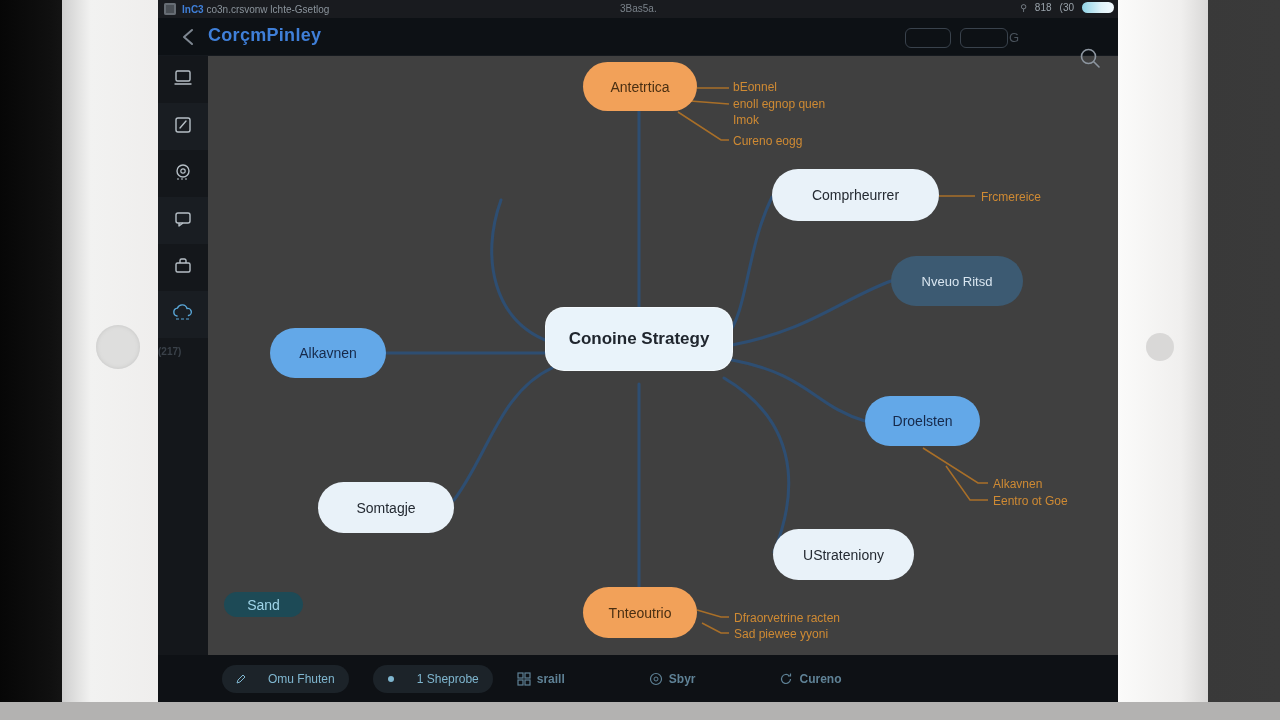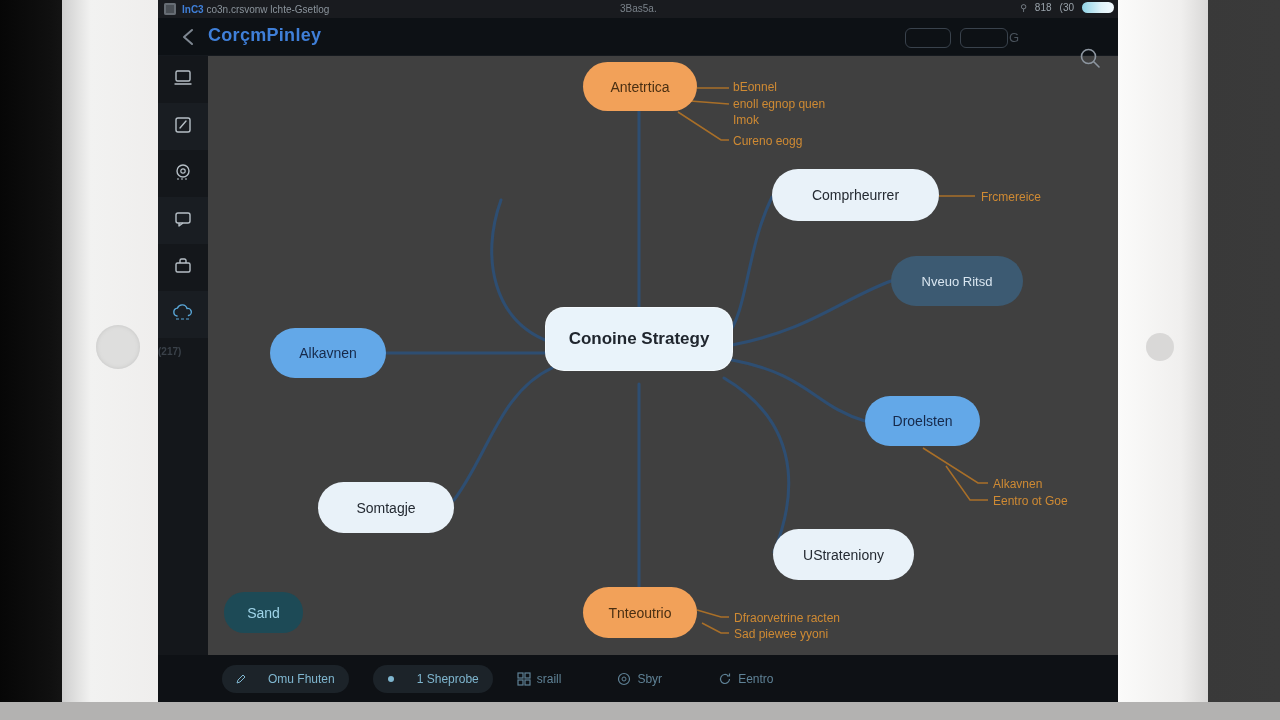--- a/index.html
+++ b/index.html
@@ -57,31 +57,31 @@
           text-align:center; border-radius:26px; font-size:14px; font-weight:500; cursor:pointer; }
   .node-center { border-radius:18px; background:#e9f3fa; color:#20262e; font-size:17px; font-weight:600;
                  box-shadow:0 0 0 1px #f4fafe; }
   .node-light  { background:#e9f2f9; color:#242a32; }
   .node-blue   { background:#63a8e8; color:#16294a; }
   .node-dark   { background:#3c5a72; color:#d9e6f0; }
   .node-orange { background:#f2a159; color:#4a2f12; }
 
   .anno { position:absolute; color:#cf8a33; font-size:12px; white-space:nowrap; }
 
-  .send-btn { position:absolute; left:66px; top:592px; width:79px; height:41px; border-radius:20px;
+  .send-btn { position:absolute; left:66px; top:592px; width:79px; height:25px; border-radius:20px;
               background:#1d4a56; color:#9fd4e8; font-size:14px; display:flex; align-items:center;
               justify-content:center; cursor:pointer; }
 
   
   .toolbar { position:absolute; left:0; top:655px; width:960px; height:47px; background:#0e1115;
              display:flex; align-items:center; }
   .tb-pill { height:28px; border-radius:14px; background:#1c2329; color:#7fb6cf; font-size:12px;
              display:flex; align-items:center; gap:22px; padding:0 14px; margin-right:24px; cursor:pointer; }
   .tb-flat { color:#5f8296; font-size:12px; display:flex; align-items:center; gap:6px;
-             margin-right:56px; cursor:pointer; }
+             margin-right:84px; cursor:pointer;font-weight:bold; }
   .tb-icon { display:inline-flex; color:inherit; }
   .spacer1 { width:64px; } 
 </style>
 </head>
 <body>
 
 <div class="stage"></div>
 <div class="desk"></div>
 <div class="bezel-left"></div>
 <div class="bezel-right"></div>
@@ -245,17 +245,17 @@
         </span>
       <span>Sbyr</span>
     </span>
     <span class="tb-flat">
       <span class="tb-icon">
           <svg width="14" height="14" viewBox="0 0 14 14">
             <path d="M11.5 7 a4.5 4.5 0 1 1 -1.3 -3.2" fill="none" stroke="currentColor" stroke-width="1.2"></path>
             <path d="M11.5 1.5 V4 H9" fill="none" stroke="currentColor" stroke-width="1.2"></path>
           </svg>
         </span>
-      <span>Eentro</span>
+      <span>Cureno</span>
     </span>
   </div>
 
 </div>
 
 </body></html>

